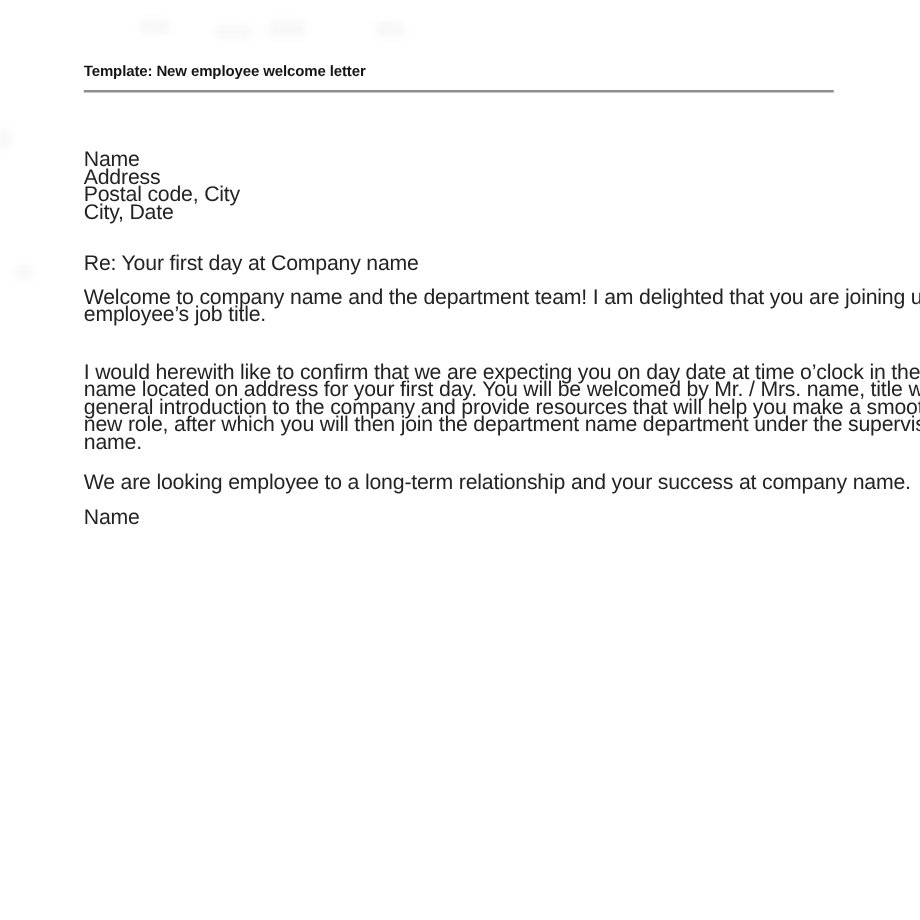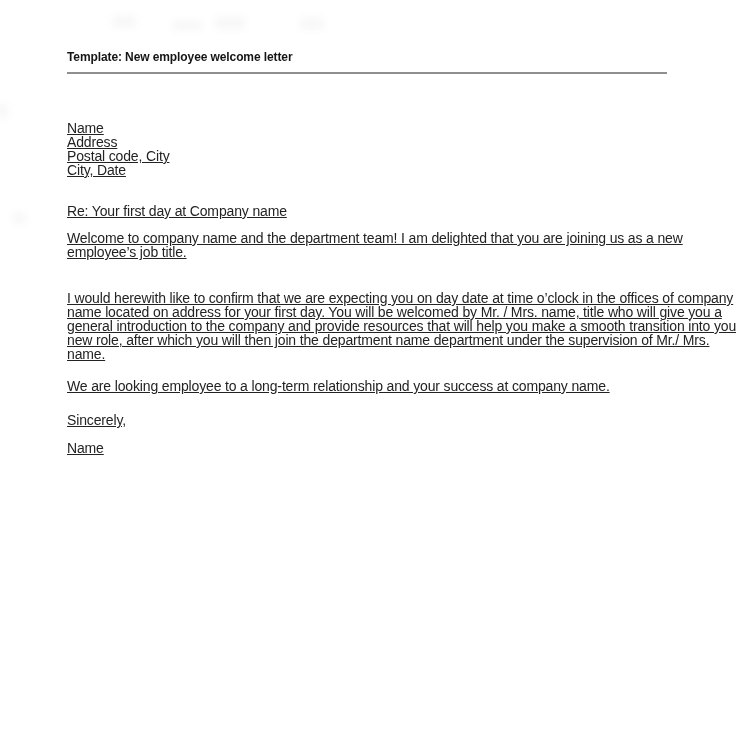--- a/index.html
+++ b/index.html
@@ -19,26 +19,25 @@
   .page {
     position: absolute;
     top: 0;
     left: 0;
     width: 736px;
     height: 528px;
     padding: 50px 0 0 67px;
     box-sizing: border-box;
   }
   .txt {
-    font-size: 14px;
+    font-size: 17px;
     line-height: 14px;
     letter-spacing: -0.15px;
     white-space: pre;           
     color: #232323;
-    text-decoration: underline;
   }
   .title {
     font-size: 12px;
     line-height: 14px;
     font-weight: bold;
     letter-spacing: -0.1px;
     color: #151515;
     white-space: pre;
     margin: 0;
   }
@@ -104,19 +103,18 @@
 employee’s job title.</div>
 
   <div class="txt para-2">I would herewith like to confirm that we are expecting you on day date at time o’clock in the offices of company
 name located on address for your first day. You will be welcomed by Mr. / Mrs. name, title who will give you a
 general introduction to the company and provide resources that will help you make a smooth transition into your
 new role, after which you will then join the department name department under the supervision of Mr./ Mrs.
 name.</div>
 
   <div class="txt para-3">We are looking employee to a long-term relationship and your success at company name.</div>
 
-  <div class="txt closing">Sincerely,</div>
 
   <div class="txt sig-name">Name</div>
 
 
 
 </div>
 
 </body></html>

